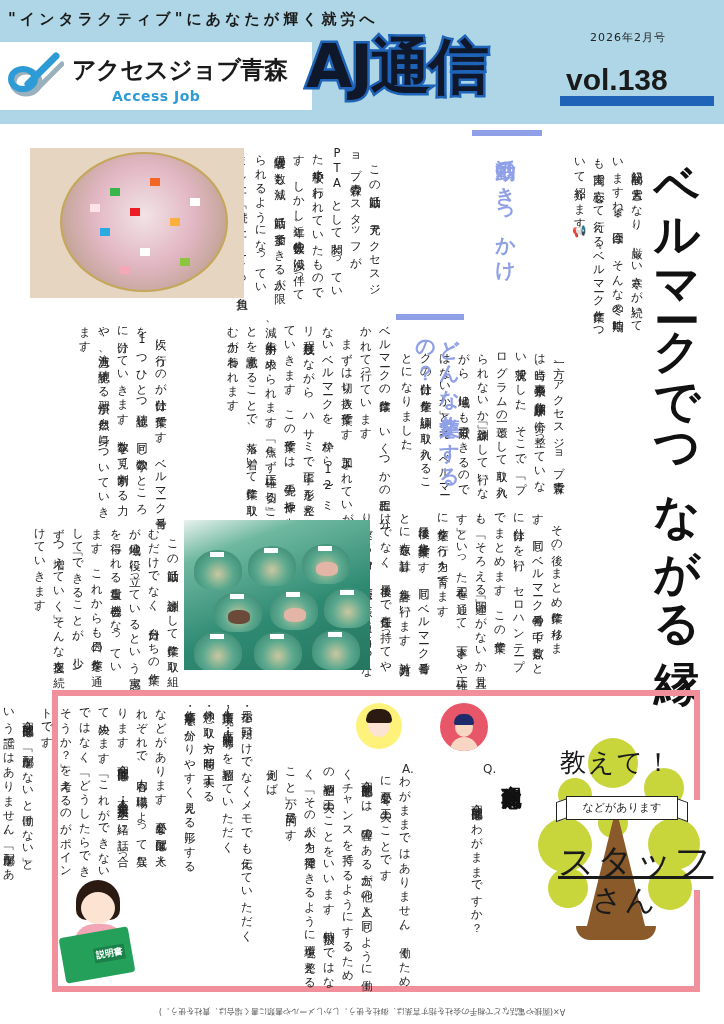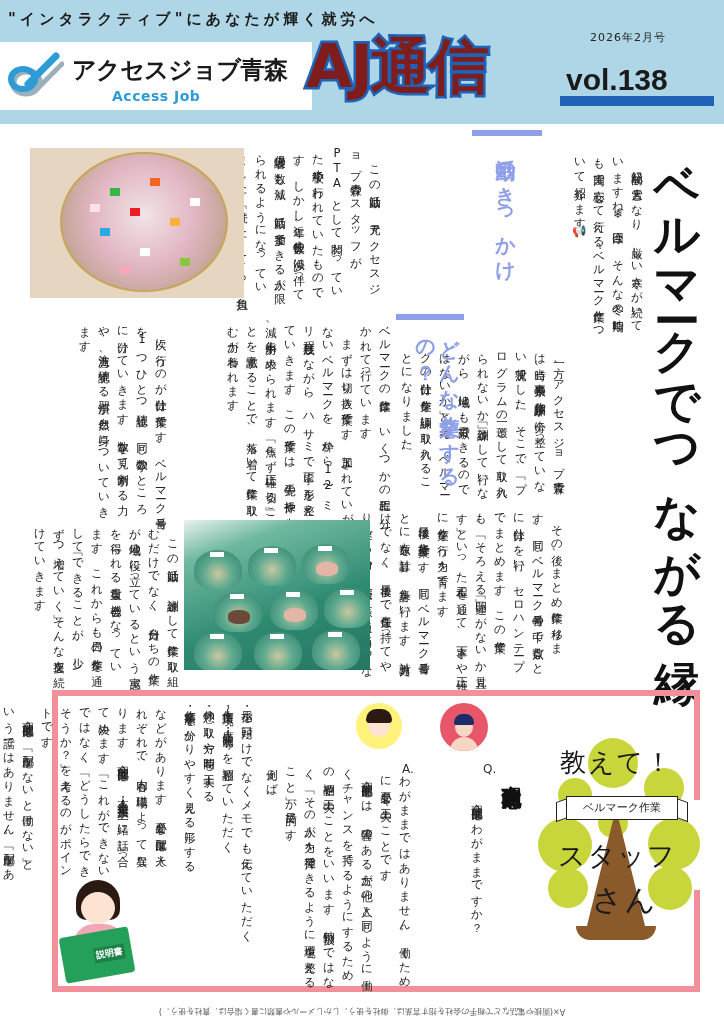--- a/index.html
+++ b/index.html
@@ -7,21 +7,21 @@
   body { position: relative; font-family: "DejaVu Sans", "Liberation Sans", sans-serif; color: #222; }
 
   
   .header { position: absolute; left: 0; top: 0; width: 724px; height: 124px; background: #aed6e6; }
   .tagline { position: absolute; left: 8px; top: 10px; font-size: 15px; font-weight: bold; letter-spacing: 4px; color: #1a1a1a; }
   .issue-date { position: absolute; left: 590px; top: 30px; font-size: 11px; color: #222; letter-spacing: 1px; }
   .logo-box { position: absolute; left: 0; top: 42px; width: 312px; height: 68px; background: #fff; }
   .logo-mark { position: absolute; left: 8px; top: 8px; width: 56px; height: 50px; }
   .logo-jp { position: absolute; left: 72px; top: 12px; font-size: 24px; font-weight: bold; color: #1a1a1a; letter-spacing: -0.5px; }
   .logo-en { position: absolute; left: 112px; top: 46px; font-size: 14px; font-weight: bold; color: #2d9bd5; letter-spacing: 0.5px; }
-  .masthead { position: absolute; left: 306px; top: 36px; font-size: 60px; font-weight: bold; color: #7f1d1d;
+  .masthead { position: absolute; left: 306px; top: 36px; font-size: 60px; font-weight: bold; color: #0f172a;
               -webkit-text-stroke: 5px #1e63b8; paint-order: stroke fill; letter-spacing: -2px; line-height: 1; font-family: "DejaVu Sans", sans-serif; }
   .vol { position: absolute; left: 566px; top: 56px; font-size: 30px; font-weight: bold; color: #1a1a1a; font-family: "Liberation Sans", sans-serif; margin-top: 7px; }
   .vol-bar { position: absolute; left: 560px; top: 96px; width: 154px; height: 10px; background: #1e63b8; }
 
   
   .vt { writing-mode: vertical-rl; text-orientation: upright; position: absolute; font-size: 11.5px; line-height: 19px; letter-spacing: 1.2px; color: #222; }
   .vt p { text-indent: 1em; }
   .vt p.noindent { text-indent: 0; }
 
   .main-title { position: absolute; left: 648px; top: 134px; writing-mode: vertical-rl; text-orientation: upright; font-size: 46px; font-weight: bold; color: #111; letter-spacing: 2px; line-height: 60px; }
@@ -55,21 +55,21 @@
   .avatar-a .hair { position: absolute; left: 10px; top: 6px; width: 26px; height: 14px; border-radius: 12px 12px 4px 4px; background: #2a1a12; }
 
   .tree { position: absolute; left: 548px; top: 738px; width: 146px; height: 200px; }
   .leaf { position: absolute; border-radius: 50%; background: #c8d63b; }
   .trunk { position: absolute; left: 36px; top: 70px; width: 0; height: 0; border-left: 32px solid transparent; border-right: 32px solid transparent; border-bottom: 130px solid #8a5a2b; }
   .trunk-base { position: absolute; left: 28px; top: 188px; width: 80px; height: 14px; border-radius: 0 0 40px 40px; background: #8a5a2b; }
   .tree-text1 { position: absolute; left: 560px; top: 745px; font-size: 26px; color: #1a1a1a; letter-spacing: 2px; text-align: right; }
   .ribbon { position: absolute; left: 566px; top: 796px; width: 112px; height: 24px; background: #fff; border: 1.5px solid #222; font-size: 11px; text-align: center; line-height: 21px; color: #222; }
   .ribbon-tail-l { position: absolute; left: 556px; top: 800px; width: 12px; height: 20px; border: 1.5px solid #222; background: #fff; transform: skewY(-20deg); }
   .ribbon-tail-r { position: absolute; left: 676px; top: 800px; width: 12px; height: 20px; border: 1.5px solid #222; background: #fff; transform: skewY(20deg); }
-  .tree-text2 { position: absolute; left: 558px; top: 838px; font-size: 27px; color: #1a1a1a; letter-spacing: 2px; }
+  .tree-text2 { position: absolute; left: 558px; top: 838px; font-size: 36px; color: #1a1a1a; letter-spacing: 2px; text-decoration: underline; }
   .tree-text3 { position: absolute; left: 592px; top: 880px; font-size: 30px; color: #1a1a1a; letter-spacing: 2px; }
 
   .girl { position: absolute; left: 54px; top: 880px; width: 90px; height: 100px; }
   .girl .hair { position: absolute; left: 22px; top: 0; width: 44px; height: 40px; border-radius: 22px 22px 10px 10px; background: #2a1a12; }
   .girl .face { position: absolute; left: 27px; top: 12px; width: 34px; height: 32px; border-radius: 50%; background: #fde4d2; }
   .girl .shirt { position: absolute; left: 20px; top: 44px; width: 50px; height: 30px; border-radius: 20px 20px 0 0; background: #f2a6b6; }
   .girl .book { position: absolute; left: 8px; top: 52px; width: 70px; height: 46px; background: #24a05a; transform: rotate(-10deg); border-radius: 4px; }
   .girl .book-label { position: absolute; left: 40px; top: 66px; font-size: 9px; color: #fff; font-weight: bold; background: #1b8049; padding: 1px 2px; transform: rotate(-10deg); }
 
   .footer-note { position: absolute; left: 0; top: 1006px; width: 724px; text-align: center; font-size: 8px; color: #555; transform: rotate(180deg); }
@@ -191,21 +191,21 @@
   <div class="leaf" style="left:100px; top:80px; width:52px; height:52px;"></div>
   <div class="leaf" style="left:0; top:130px; width:40px; height:40px;"></div>
   <div class="leaf" style="left:100px; top:128px; width:44px; height:44px;"></div>
   <div class="leaf" style="left:50px; top:70px; width:30px; height:30px;"></div>
   <div class="trunk"></div>
   <div class="trunk-base"></div>
 </div>
 <div class="tree-text1">教えて！</div>
 <div class="ribbon-tail-l"></div>
 <div class="ribbon-tail-r"></div>
-<div class="ribbon">ベルマーク作業</div>
+<div class="ribbon">などがあります</div>
 <div class="tree-text2">スタッフ</div>
 <div class="tree-text3">さん</div>
 
 <div class="qa-title">合理的配慮</div>
 
 <div class="avatar-q">
   <div class="body"></div>
     <div class="face"></div>
     <div class="hair"></div>
 </div>

